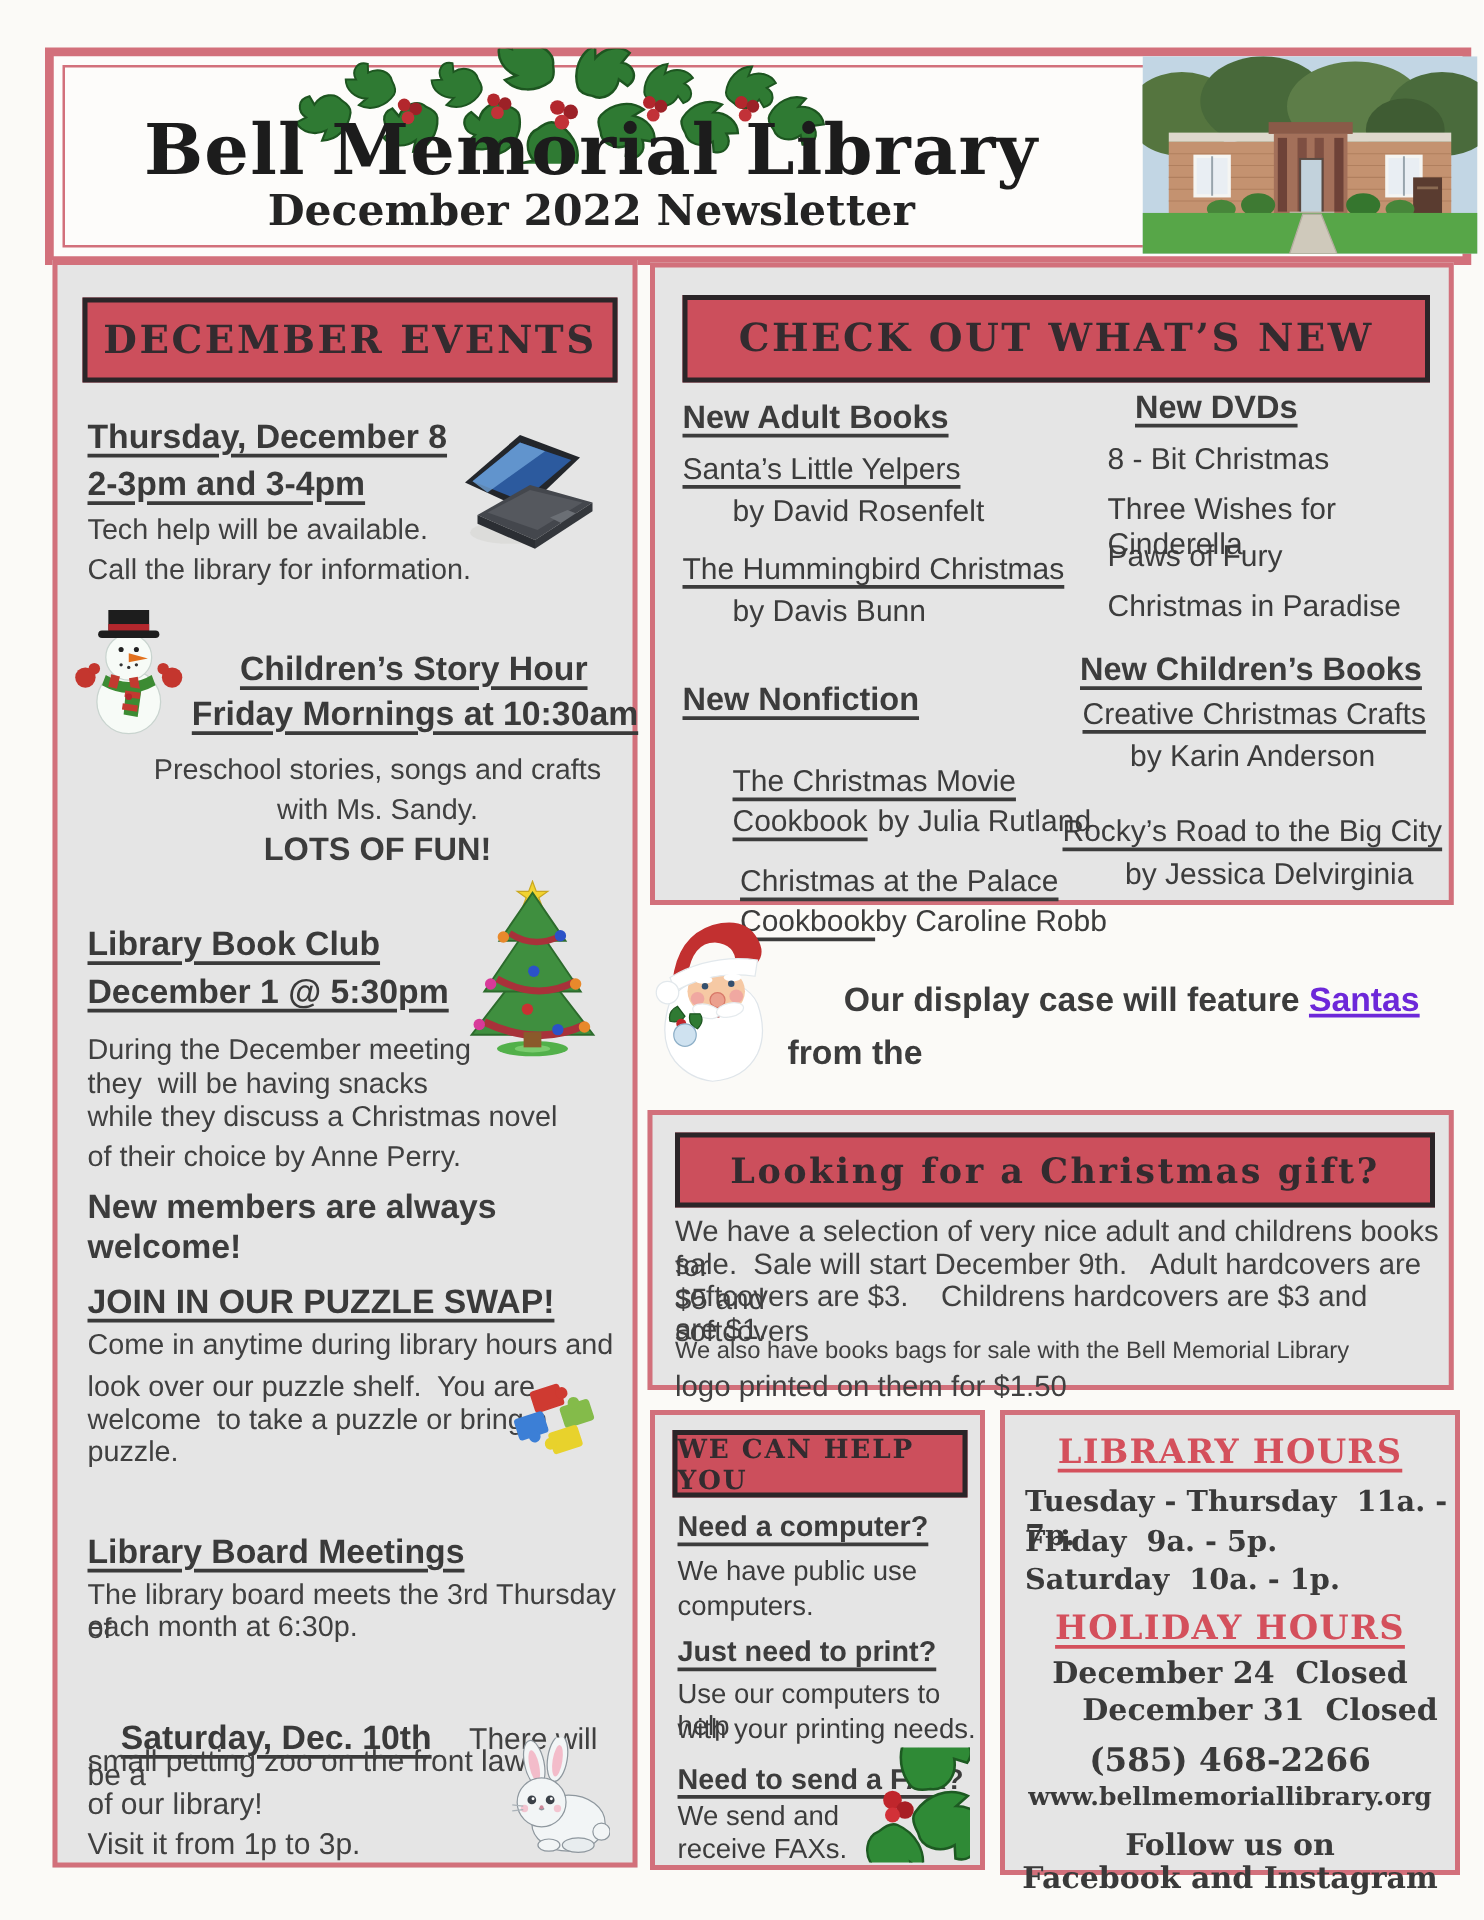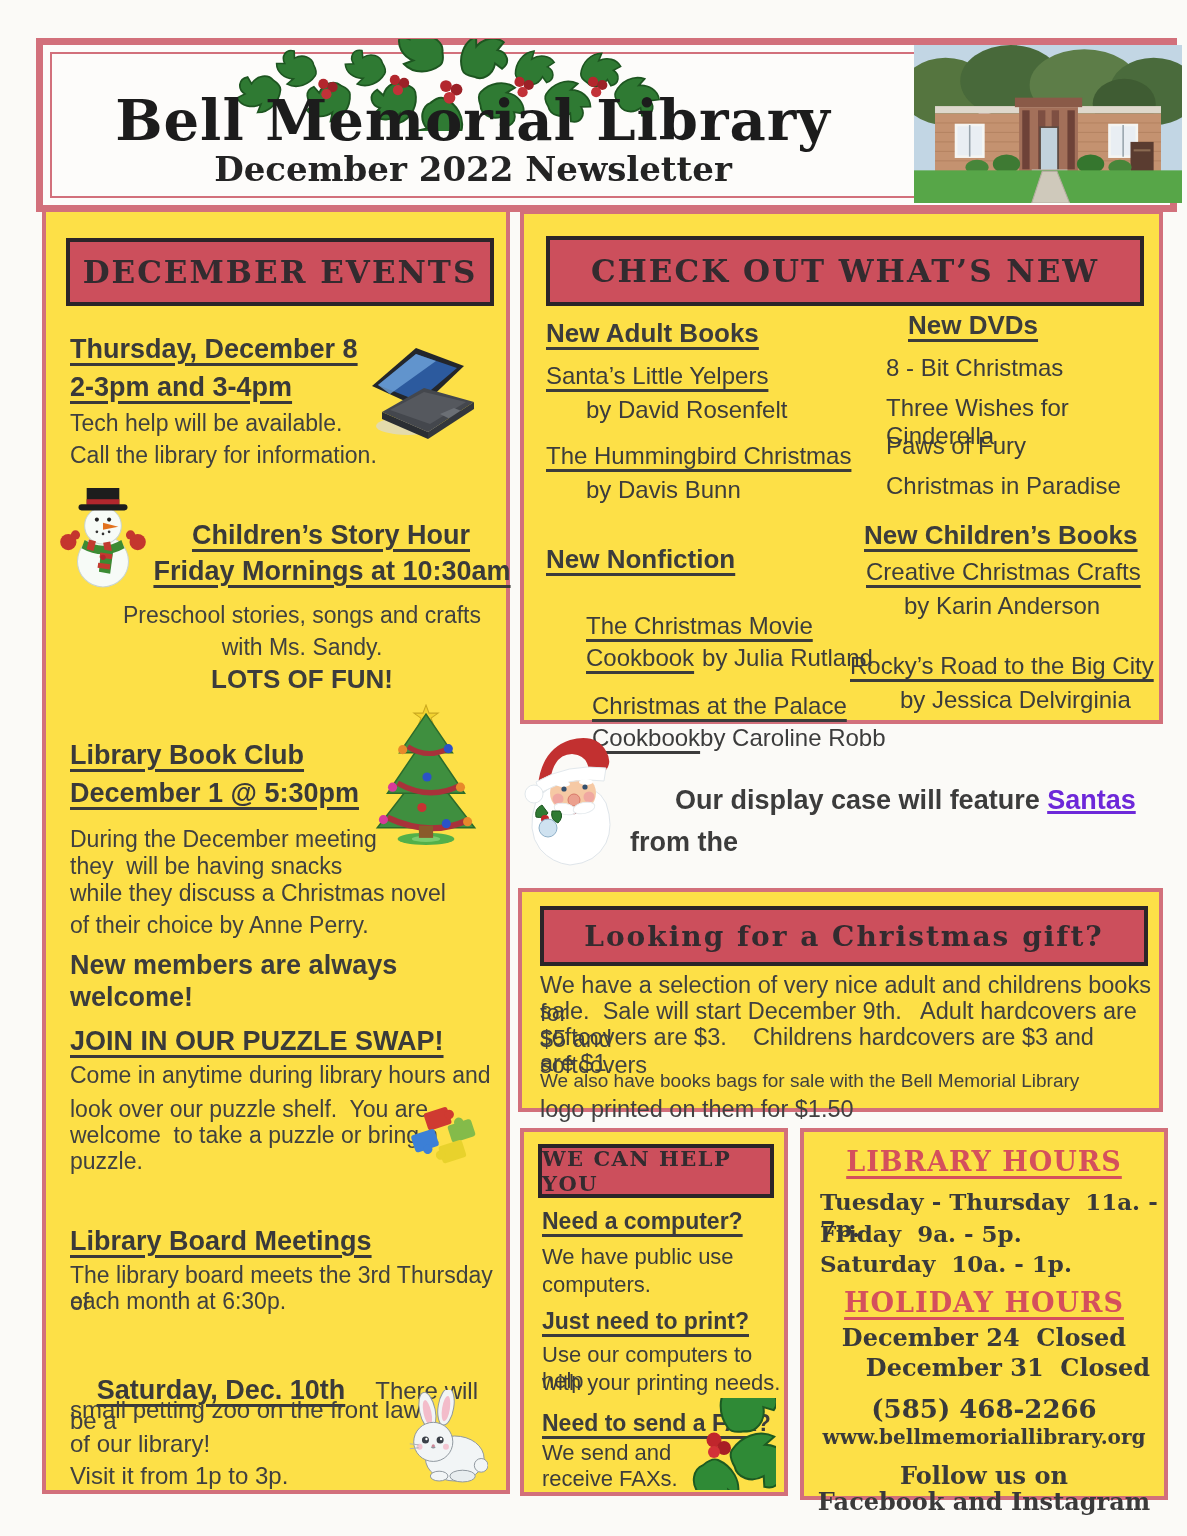--- a/index.html
+++ b/index.html
@@ -1,19 +1,19 @@
 <!DOCTYPE html>
 <html><head>
 <meta charset="utf-8">
 <style>
   html,body{margin:0;padding:0;background:#ffffff;}
   .page{position:relative;width:1187px;height:1536px;background:#fbfaf7;overflow:hidden;
         font-family:"Liberation Sans",sans-serif;color:#3c3c3c;}
   .abs{position:absolute;}
-  .box{position:absolute;border:4px solid #d2707b;background:#fde047;}
+  .box{position:absolute;border:4px solid #d2707b;background:#e5e5e5;}
   .banner{position:absolute;background:#cc4f5c;border:4px solid #2b2528;display:flex;align-items:center;justify-content:center;
           font-family:"DejaVu Serif",serif;font-weight:bold;color:#332b2f;letter-spacing:2px;}
   .t{position:absolute;white-space:pre-wrap;line-height:1.18;}
   .h{font-weight:bold;font-size:27px;color:#3a3a3a;}
   .u{text-decoration:underline;text-decoration-thickness:2.5px;text-underline-offset:5px;}
   .b{font-size:23px;color:#404040;}
   .serif{font-family:"DejaVu Serif",serif;font-weight:bold;color:#3a3a3a;}
   .red{color:#d4505c;}
   .ctr{text-align:center;}
   .hl{color:#6d28d9;font-weight:bold;text-decoration:underline;text-decoration-thickness:2.5px;}

